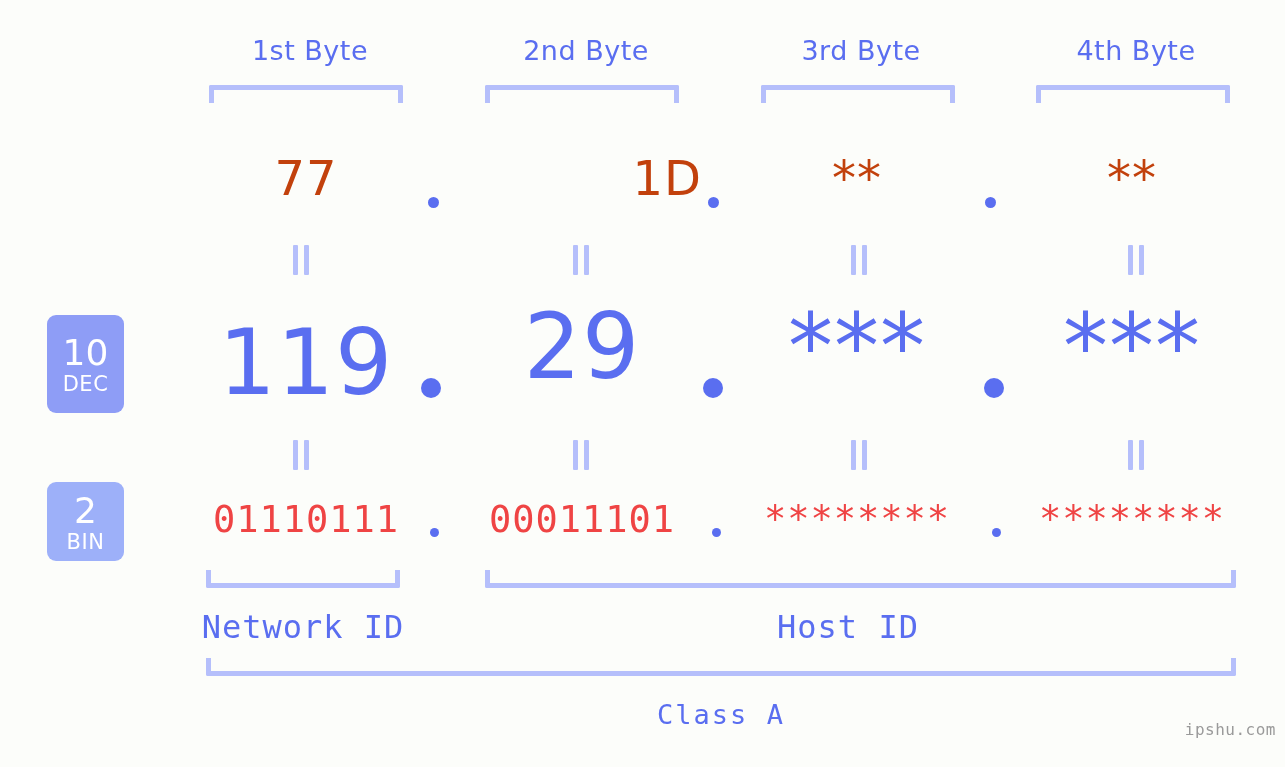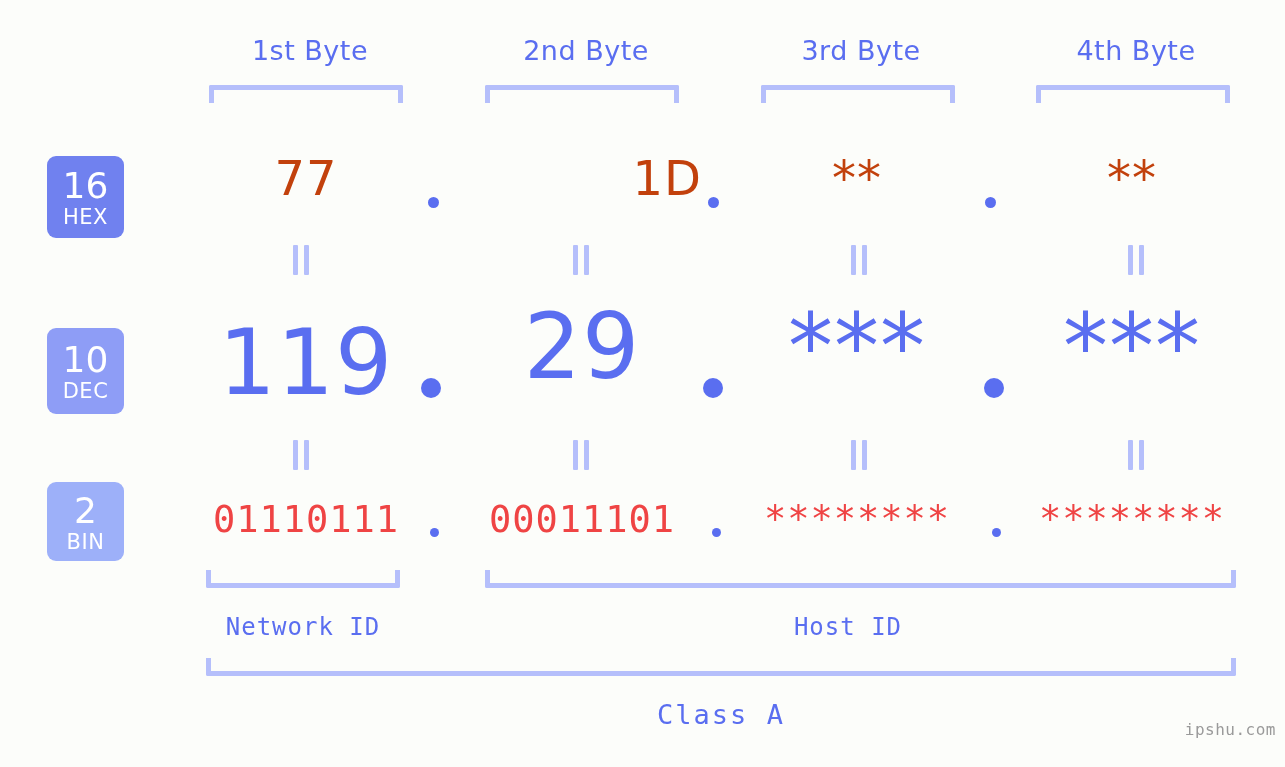--- a/index.html
+++ b/index.html
@@ -133,21 +133,21 @@
     display: block;
   }
   .eq i.a { left: 0; }
   .eq i.b { left: 11px; }
 
   
   .caption {
     position: absolute;
     text-align: center;
     font-family: "DejaVu Sans Mono", monospace;
-    font-size: 24px;
+    font-size: 32px;
     line-height: 32px;
     color: #5a6ef0;
     white-space: nowrap;
     letter-spacing: 1px;
   }
   .caption-class {
     font-size: 27px;
     line-height: 42px;
     letter-spacing: 2px;
   }
@@ -171,25 +171,21 @@
   <div class="byte-label" style="left:190px;">1st Byte</div>
   <div class="byte-label" style="left:466px;">2nd Byte</div>
   <div class="byte-label" style="left:741px;">3rd Byte</div>
   <div class="byte-label" style="left:1016px;">4th Byte</div>
 
   <div class="bracket-top" style="left:209px; top:85px; width:194px;"></div>
   <div class="bracket-top" style="left:485px; top:85px; width:194px;"></div>
   <div class="bracket-top" style="left:761px; top:85px; width:194px;"></div>
   <div class="bracket-top" style="left:1036px; top:85px; width:194px;"></div>
 
-  <div class="badge" style="top:156px; height:82px; background:#7081ef;">
-    <span class="badge-num">16</span>
-    <span class="badge-name">HEX</span>
-  </div>
-  <div class="badge" style="top:328px; height:86px; background:#8e9df6;">
+  <div class="badge" style="top:315px; height:98px; background:#8e9df6;">
     <span class="badge-num">10</span>
     <span class="badge-name">DEC</span>
   </div>
   <div class="badge" style="top:482px; height:79px; background:#9db0f9;">
     <span class="badge-num">2</span>
     <span class="badge-name">BIN</span>
   </div>
 
   <div class="row-hex">
     <div class="cell" style="left:186px; top:150px; width:240px;">77</div>

